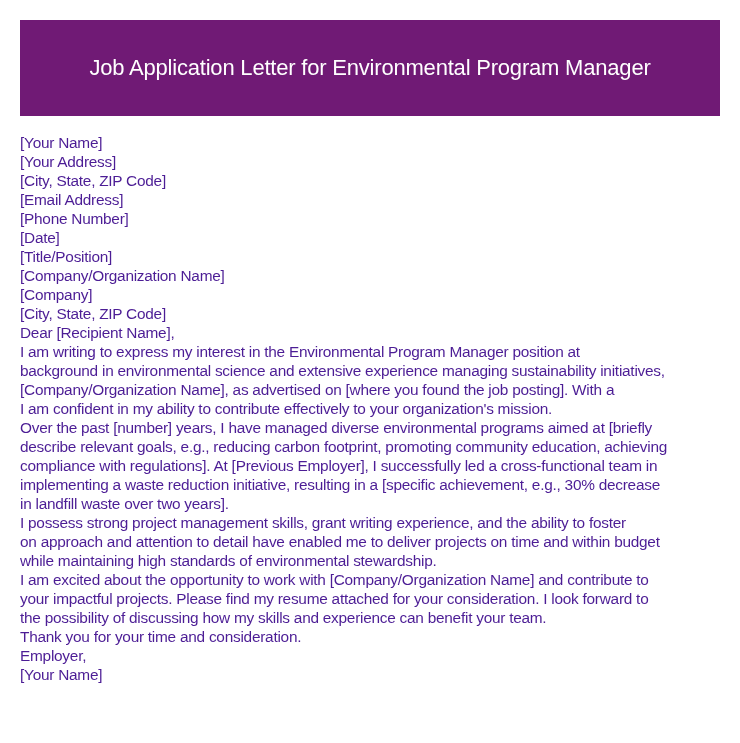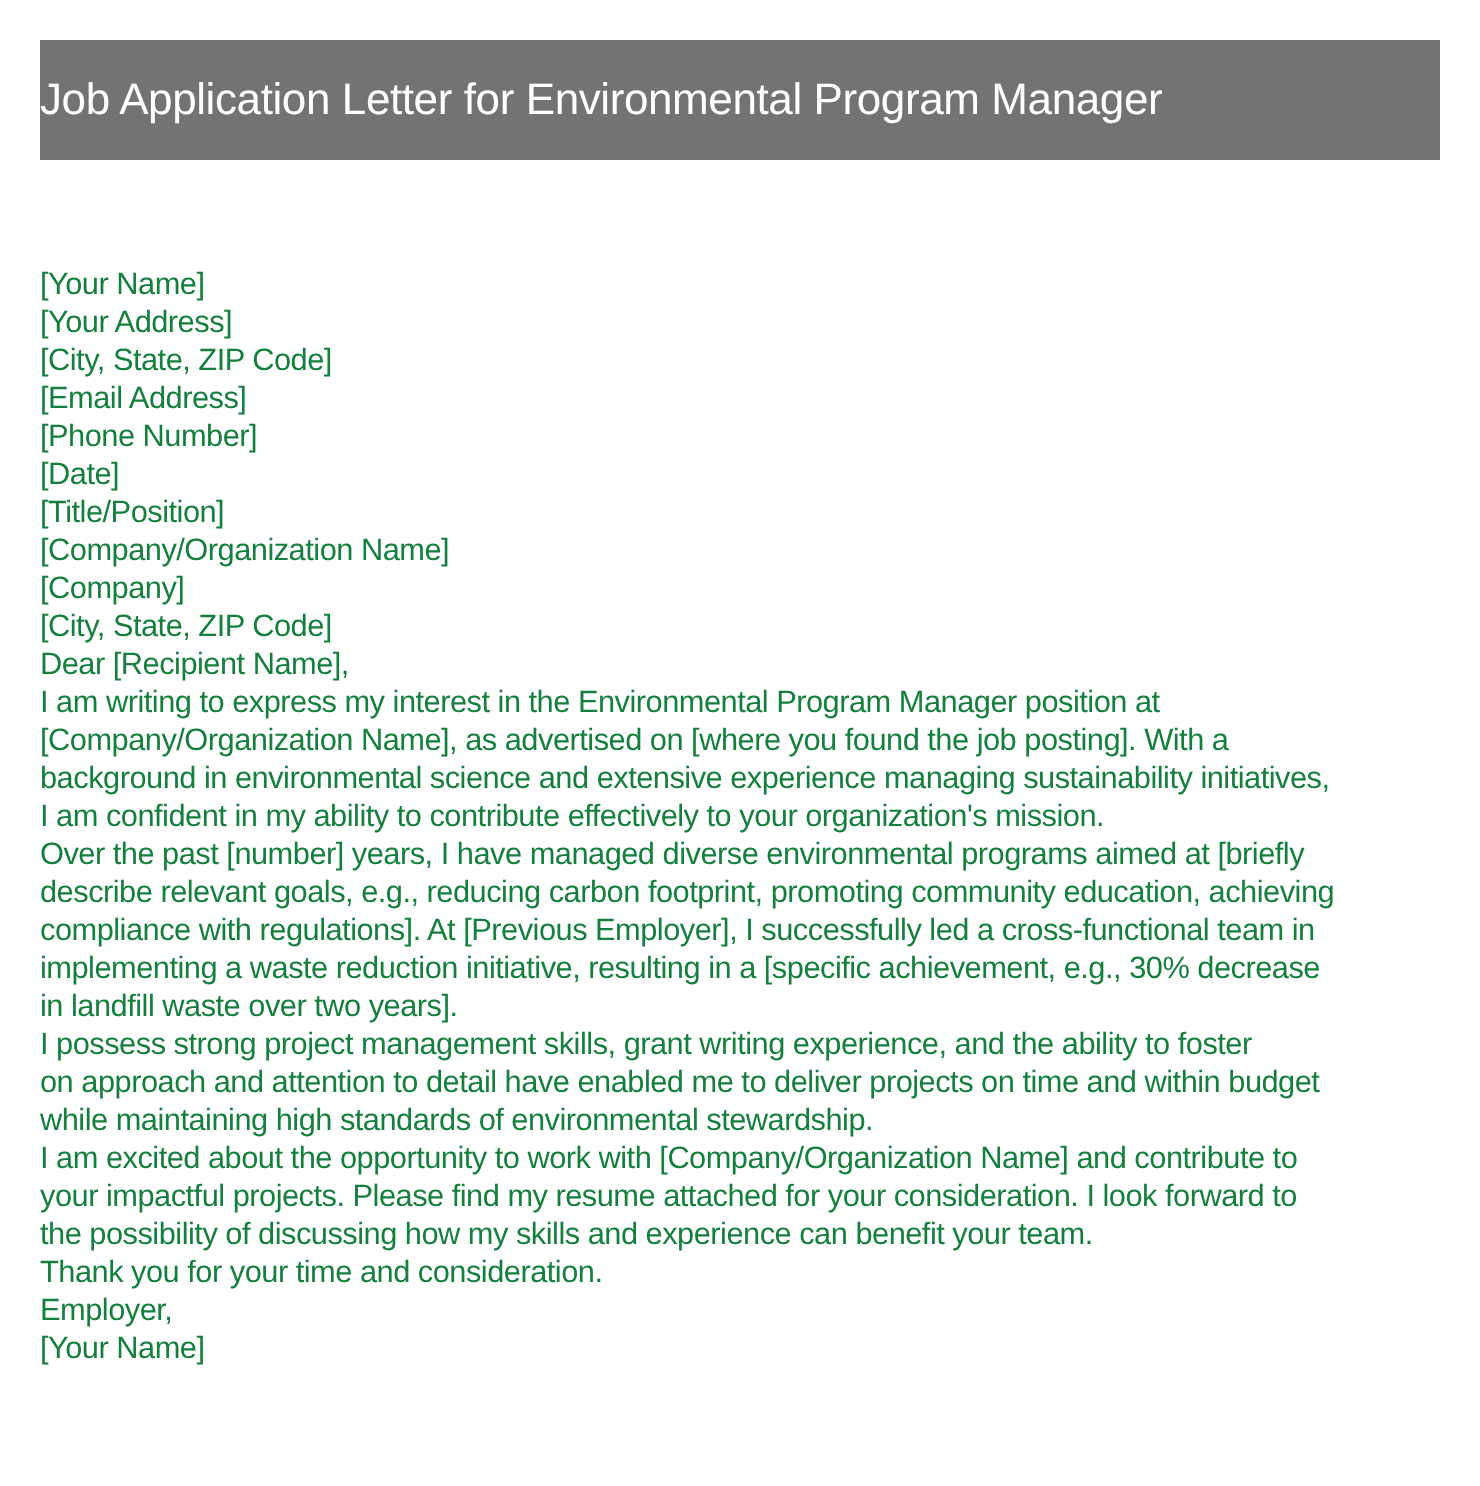--- a/index.html
+++ b/index.html
@@ -1,30 +1,30 @@
 <!DOCTYPE html>
 <html><head>
   <meta charset="utf-8">
   <style>
     html, body { margin: 0; padding: 0; background: #ffffff; }
     body { width: 740px; height: 743px; position: relative; overflow: hidden; }
     .header {
-      position: absolute; left: 20px; top: 20px; width: 700px; height: 60px;
-      background: #737373;
-      display: flex; align-items: center; justify-content: flex-start;
+      position: absolute; left: 20px; top: 20px; width: 700px; height: 96px;
+      background: #701a75;
+      display: flex; align-items: center; justify-content: center;
     }
     .header h1 {
       margin: 0; color: #ffffff;
       font-family: "Liberation Sans", sans-serif;
       font-weight: normal; font-size: 22px; letter-spacing: -0.2px;
     }
     .letter {
       position: absolute; left: 20px; top: 133px; width: 705px;
       font-family: "Liberation Sans", sans-serif;
-      font-size: 15.4px; line-height: 19px; color: #15803d;
+      font-size: 15.4px; line-height: 19px; color: #4c1d95;
       letter-spacing: -0.25px;
       white-space: nowrap;
     }
     .letter .ln { display: block; height: 19px; }
   </style>
 </head>
 <body>
 
 <div class="header">
   <h1>Job Application Letter for Environmental Program Manager</h1>
@@ -42,22 +42,22 @@
   <div>
     <span class="ln">[Title/Position]</span>
     <span class="ln">[Company/Organization Name]</span>
     <span class="ln">[Company]</span>
     <span class="ln">[City, State, ZIP Code]</span>
   </div>
   <span class="ln">Dear [Recipient Name],</span>
 
   <div>
     <span class="ln">I am writing to express my interest in the Environmental Program Manager position at</span>
+    <span class="ln">background in environmental science and extensive experience managing sustainability initiatives,</span>
     <span class="ln">[Company/Organization Name], as advertised on [where you found the job posting]. With a</span>
-    <span class="ln">background in environmental science and extensive experience managing sustainability initiatives,</span>
     <span class="ln">I am confident in my ability to contribute effectively to your organization's mission.</span>
   </div>
 
   <div>
     <span class="ln">Over the past [number] years, I have managed diverse environmental programs aimed at [briefly</span>
     <span class="ln">describe relevant goals, e.g., reducing carbon footprint, promoting community education, achieving</span>
     <span class="ln">compliance with regulations]. At [Previous Employer], I successfully led a cross-functional team in</span>
     <span class="ln">implementing a waste reduction initiative, resulting in a [specific achievement, e.g., 30% decrease</span>
     <span class="ln">in landfill waste over two years].</span>
   </div>

